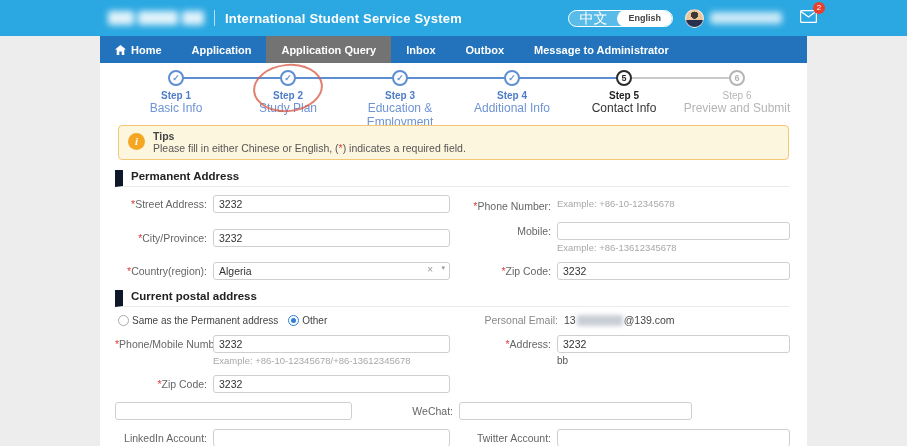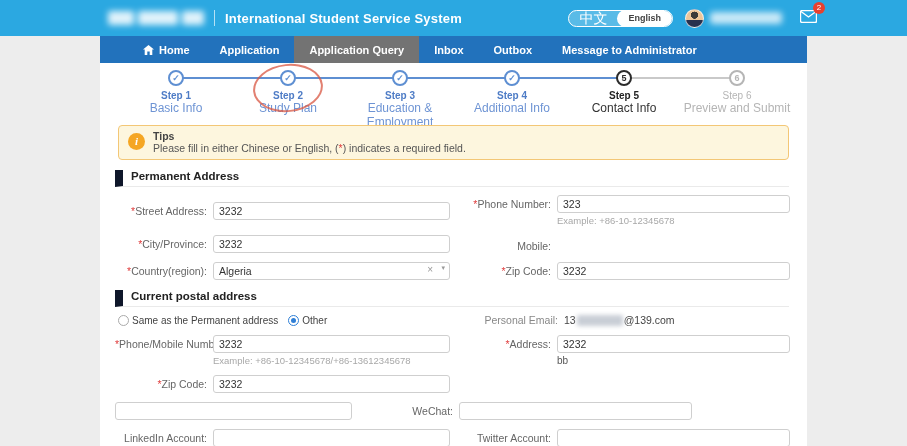--- a/index.html
+++ b/index.html
@@ -30,21 +30,21 @@
   .user-blur { width:72px; height:12px; background:rgba(255,255,255,.75);
     border-radius:3px; filter:blur(3px); margin-left:-6px; }
   .mail-wrap { position:relative; margin-left:6px; cursor:pointer; }
   .mail-badge { position:absolute; top:-7px; right:-8px; min-width:12px; height:12px;
     background:#e8402f; color:#fff; font-size:8px; line-height:12px; text-align:center;
     border-radius:7px; padding:0 2px; }
 
   
   .navbar-row { background:#ededed; }
   .navbar { width:707px; margin:0 auto; height:27px; background:#2272BC;
-    display:flex; align-items:stretch;padding-left:28px; }
+    display:flex; align-items:stretch; }
   .nav-item { display:flex; align-items:center; gap:5px; padding:0 15px;
     color:#fff; font-size:11px; font-weight:bold; cursor:pointer; white-space:nowrap; }
   .nav-item.active { background:#737373; }
 
   
   .content { width:707px; margin:0 auto; background:#fff; height:383px; position:relative; }
 
   
   .wizard { position:relative; height:62px; }
   .wiz-line { position:absolute; top:14px; height:2px; }
@@ -215,33 +215,36 @@
   <div class="form">
 
     <div class="form-row">
       <div class="fcell">
         <div class="flabel"><span class="star">*</span><span>Street Address:</span></div>
         <div class="fctrl"><input class="tinput" value="3232" style=""></div>
       </div>
       <div class="fcell right">
         <div class="flabel"><span class="star">*</span><span>Phone Number:</span></div>
         <div class="fctrl">
-          <input class="tinput" value="323" style="">
           <div class="example">Example: +86-10-12345678</div>
         </div>
       </div>
     </div>
 
     <div class="form-row">
       <div class="fcell">
         <div class="flabel"><span class="star">*</span><span>City/Province:</span></div>
         <div class="fctrl"><input class="tinput" value="3232" style=""></div>
       </div>
       <div class="fcell right">
         <div class="flabel">Mobile:</div>
+        <div class="fctrl">
+          <input class="tinput" value="" style="">
+          <div class="example">Example: +86-13612345678</div>
+        </div>
       </div>
     </div>
 
     <div class="form-row">
       <div class="fcell">
         <div class="flabel"><span class="star">*</span><span>Country(region):</span></div>
         <div class="fctrl selectbox">
           <input class="tinput" value="Algeria" style="">
           <span class="clear">×</span>
           <span class="caret">▾</span>

